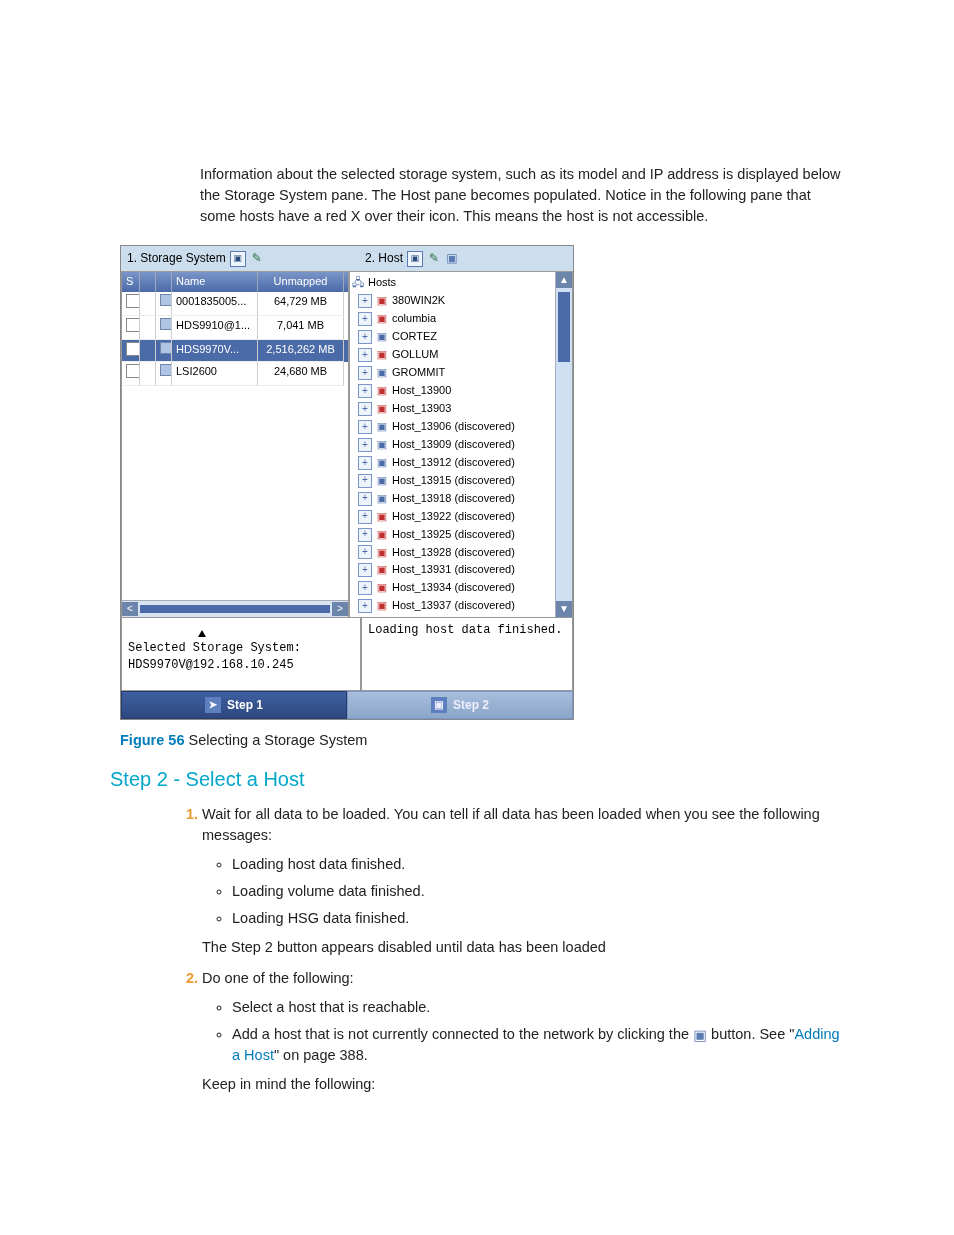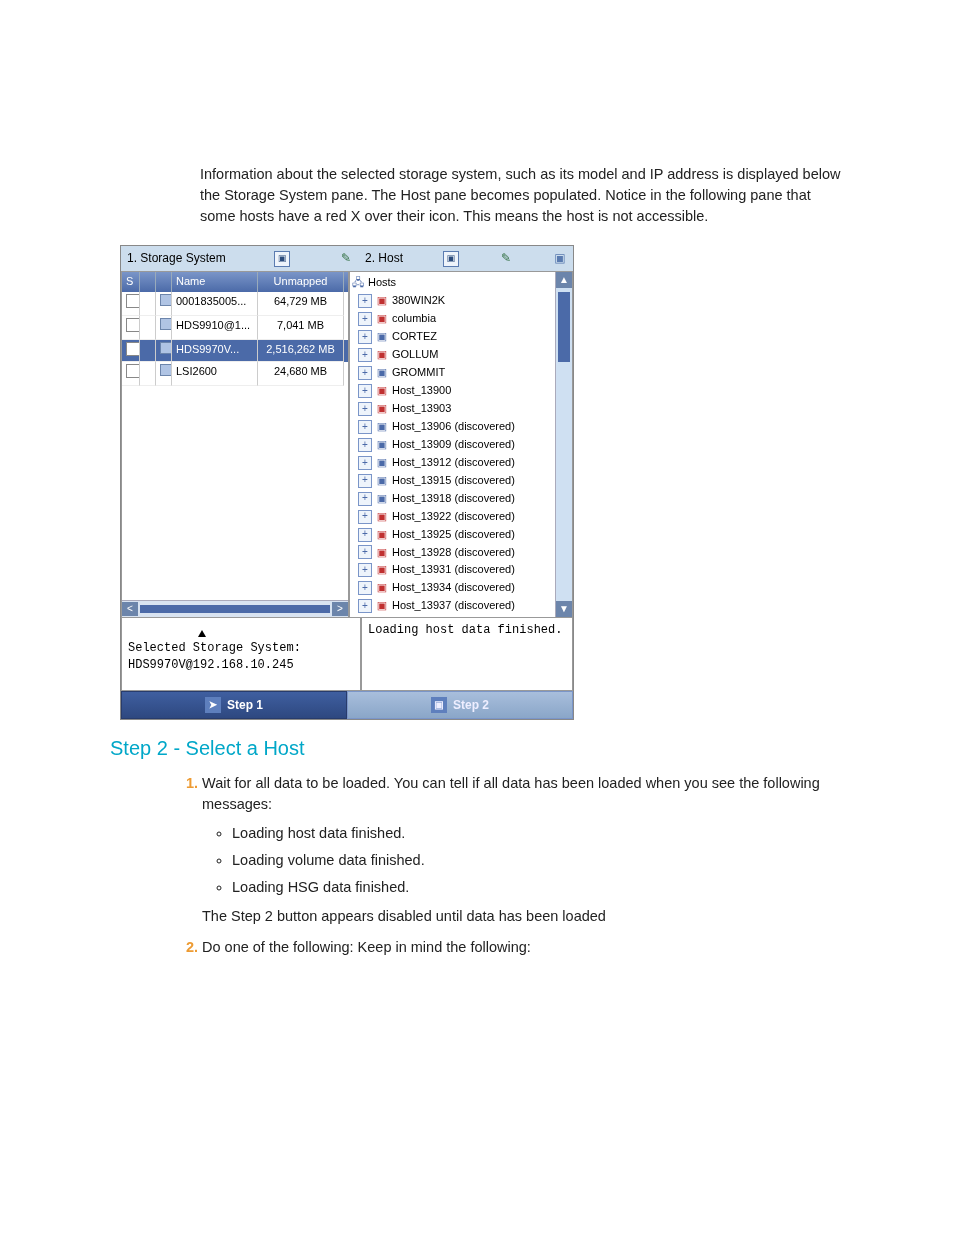--- a/index.html
+++ b/index.html
@@ -31,21 +31,20 @@
   .shot-top {
     display: flex;
     background: #CCDDED;
   }
   .pane-hdr {
     display: flex;
     align-items: center;
     gap: 4px;
     padding: 4px 6px;
     font-size: 12px;
-    justify-content: space-between;
   }
   .pane-left-hdr { width: 226px; }
   .pane-right-hdr { flex: 1; }
 
   .ico-sq {
     width: 14px; height: 14px; display: inline-flex;
     align-items: center; justify-content: center;
     border: 1px solid #5a7bb0; background: #eef4fb;
     font-size: 9px; color: #2c4c7c;
   }
@@ -432,33 +431,45 @@
         <span class="icon">➤</span>
         <span>Step 1</span>
       </div>
       <div class="step-btn disabled">
         <span class="icon">▣</span>
         <span>Step 2</span>
       </div>
     </div>
   </div>
 
+  <div class="fig-caption">
+    <span class="fig-lbl">Figure 56</span>
+    <span>Selecting a Storage System</span>
+  </div>
 
   <div class="h2">Step 2 - Select a Host</div>
 
   <ol class="steps">
     <li>
       <span>Wait for all data to be loaded. You can tell if all data has been loaded when you see the following messages:</span>
       <ul class="bul">
         <li>Loading host data finished.</li>
         <li>Loading volume data finished.</li>
         <li>Loading HSG data finished.</li>
       </ul>
       <span>The Step 2 button appears disabled until data has been loaded</span>
     </li>
     <li>
       <span>Do one of the following:</span>
+      <ul class="bul">
+        <li>Select a host that is reachable.</li>
+        <li>
+          <span>Add a host that is not currently connected to the network by clicking the </span>
+          <span class="inline-cube">▣</span>
+          <span> button. See "</span><span class="link">Adding a Host</span><span>" on page 388.</span>
+        </li>
+      </ul>
       <span>Keep in mind the following:</span>
     </li>
   </ol>
 
 
 </div>
 
 </body></html>

